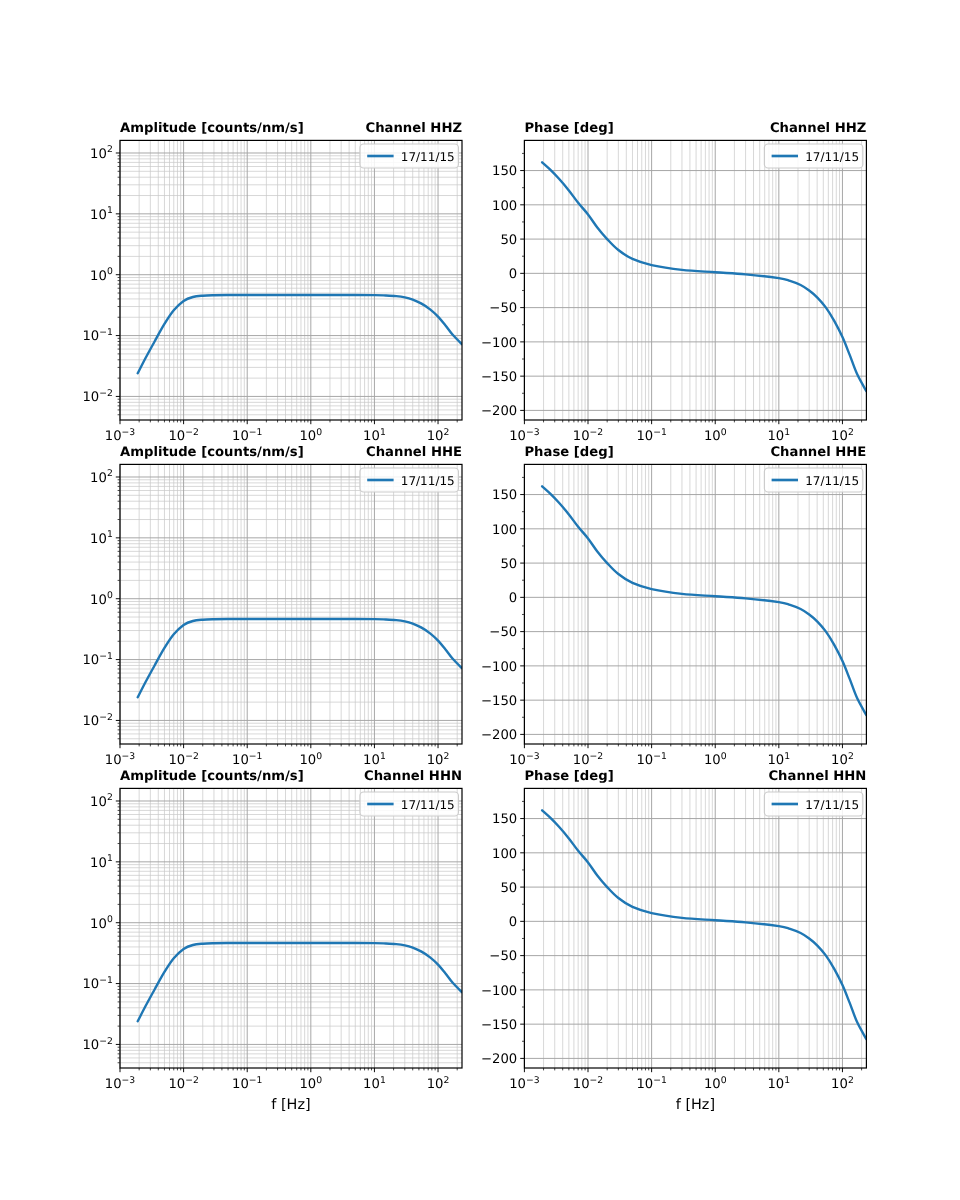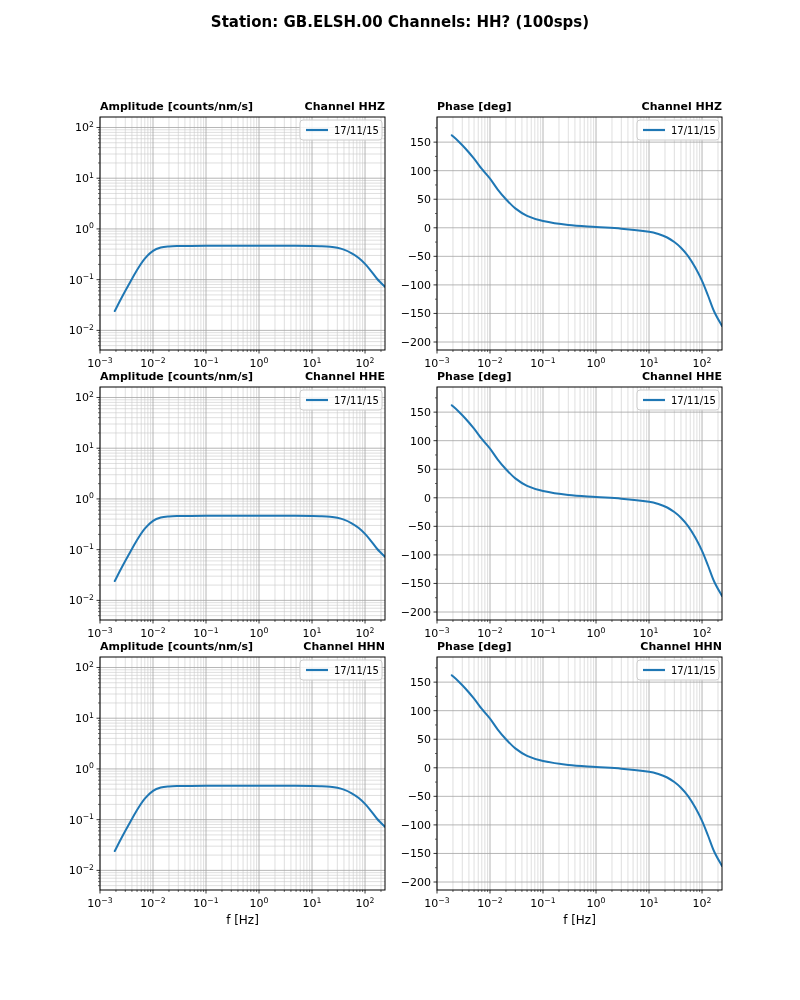--- a/index.html
+++ b/index.html
@@ -10,21 +10,20 @@
   .fig-title{
     position:absolute;top:13px;left:0;width:800px;text-align:center;
     font-size:15px;font-weight:bold;color:#000;
   }
   svg.subplot{position:absolute;overflow:visible;}
 </style>
 </head>
 <body>
 
 <div class="figure">
-  <div class="fig-title">Station: GB.ELSH.00 Channels: HH? (100sps)</div>
 
   <svg class="subplot" id="sp0" style="left:60px;top:87px" width="345" height="300">
       <line x1="55.95690891239538" y1="30" x2="55.95690891239538" y2="263" stroke="#c9c9c9" stroke-width="0.6"></line>
       <line x1="55.95690891239538" y1="263" x2="55.95690891239538" y2="265" stroke="#000000" stroke-width="0.6"></line>
       <line x1="65.29110225356987" y1="30" x2="65.29110225356987" y2="263" stroke="#c9c9c9" stroke-width="0.6"></line>
       <line x1="65.29110225356987" y1="263" x2="65.29110225356987" y2="265" stroke="#000000" stroke-width="0.6"></line>
       <line x1="71.91381782479075" y1="30" x2="71.91381782479075" y2="263" stroke="#c9c9c9" stroke-width="0.6"></line>
       <line x1="71.91381782479075" y1="263" x2="71.91381782479075" y2="265" stroke="#000000" stroke-width="0.6"></line>
       <line x1="77.05079511124936" y1="30" x2="77.05079511124936" y2="263" stroke="#c9c9c9" stroke-width="0.6"></line>
       <line x1="77.05079511124936" y1="263" x2="77.05079511124936" y2="265" stroke="#000000" stroke-width="0.6"></line>

